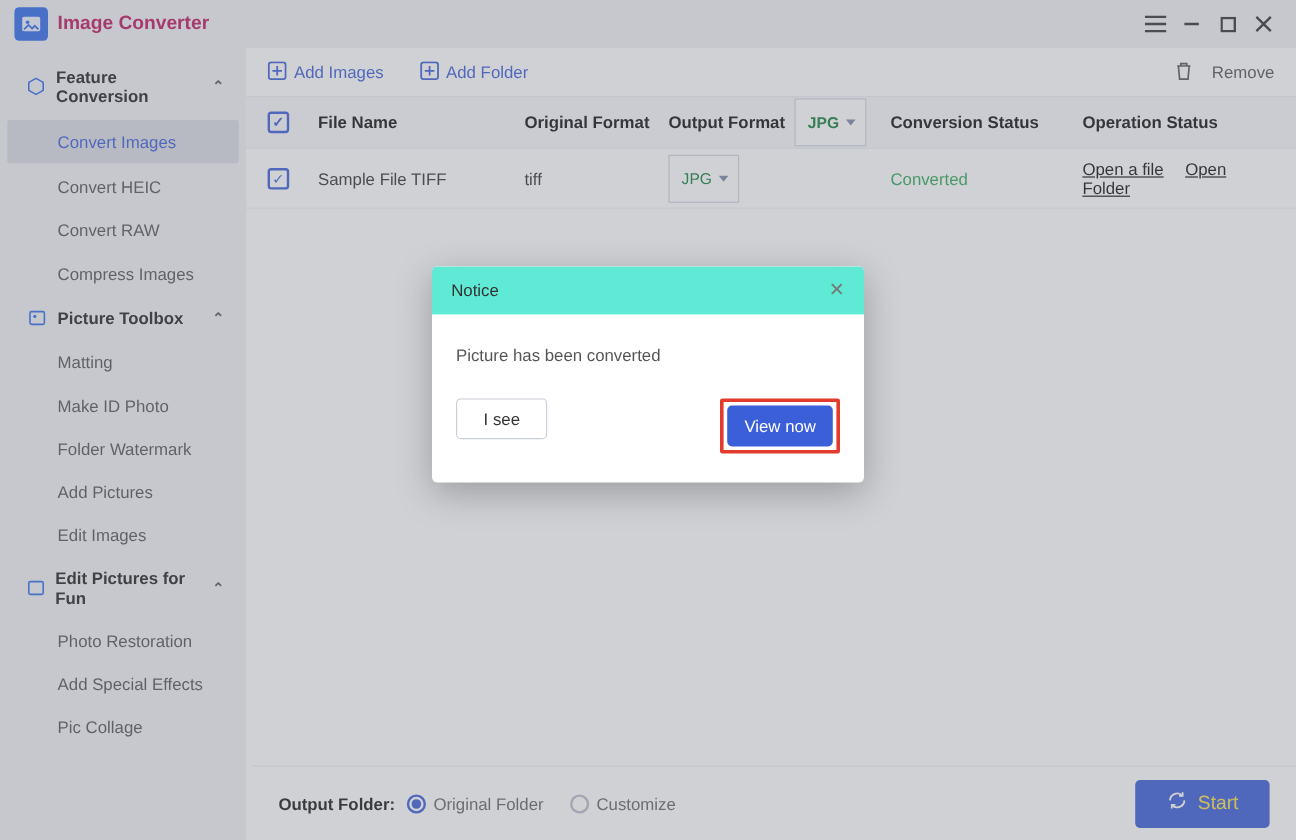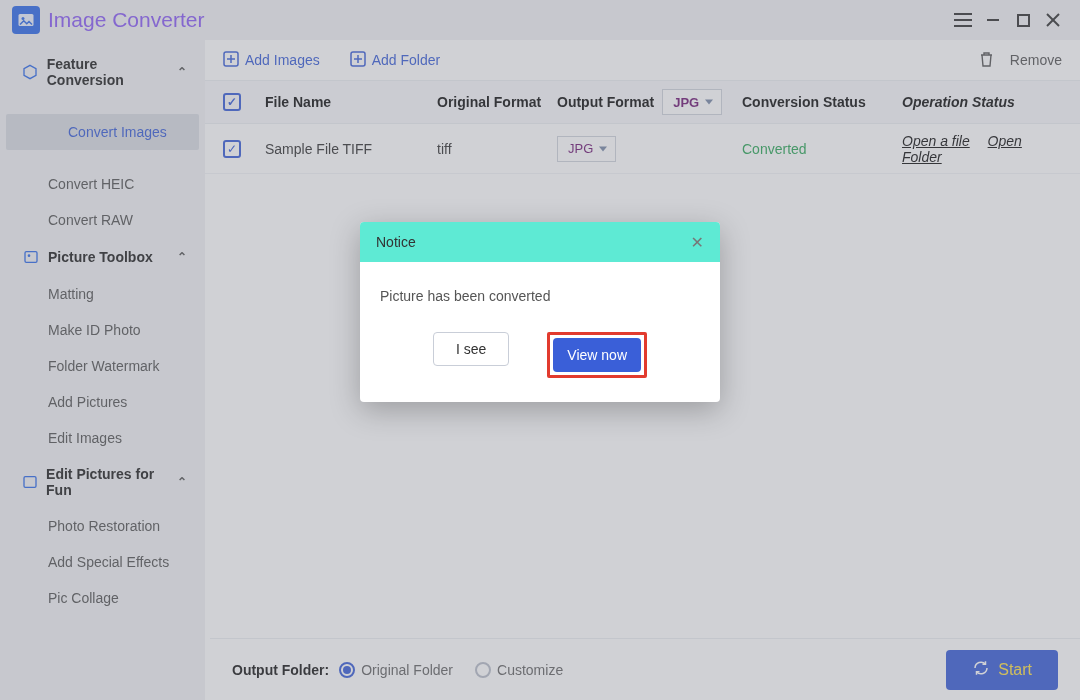--- a/index.html
+++ b/index.html
@@ -1,70 +1,70 @@
 <!DOCTYPE html>
 <html><head>
 <meta charset="utf-8">
 <style>
   * { box-sizing: border-box; margin: 0; padding: 0; font-family: -apple-system, BlinkMacSystemFont, "Segoe UI", Arial, sans-serif; }
   body { width: 1080px; height: 700px; background: #f1f2f4; overflow: hidden; position: relative; }
   
   .titlebar { height: 40px; background: #f1f2f4; display: flex; align-items: center; padding: 0 12px; }
   .titlebar .logo { width: 28px; height: 28px; background: #2f6bea; border-radius: 4px; display:flex; align-items:center; justify-content:center; margin-right: 8px;}
-  .titlebar .title { font-size: 21px; font-weight: 400; color: #8b5cf6; }
+  .titlebar .title { font-size: 16px; font-weight: 700; color: #be185d; }
   .titlebar .spacer { flex: 1; }
   .win-btn { width: 30px; height: 30px; display:flex; align-items:center; justify-content:center; color:#333; cursor:pointer; font-size: 18px;}
   
   .body { display:flex; height: calc(700px - 40px); }
   
   .sidebar { width: 205px; background: #f1f2f4; padding-top: 6px; font-size: 14px; color: #222; }
   .side-section { padding: 10px 18px 10px 22px; font-weight: 700; display:flex; align-items:center; gap:8px; cursor:pointer; }
   .side-section .chev { margin-left:auto; font-size:12px; color:#555; }
   .side-item { padding: 10px 18px 10px 48px; cursor:pointer; color:#555; }
-  .side-item.active { background: #d9dce2; color: #3a5fd8; border-radius: 2px; margin: 16px 6px; padding-left: 62px; }
+  .side-item.active { background: #d9dce2; color: #3a5fd8; border-radius: 2px; margin: 2px 6px; padding-left: 42px; }
   .side-icon { width:18px; height:18px; display:inline-flex; align-items:center; justify-content:center; color:#2f6bea;}
   
   .main { flex:1; background: #fff; display:flex; flex-direction:column; position:relative;}
   
   .toolbar { height: 40px; display:flex; align-items:center; padding: 0 18px; gap: 30px;}
   .tool-btn { display:flex; align-items:center; gap:6px; color:#3a5fd8; font-size:14px; cursor:pointer;}
   .tool-spacer { flex:1; }
   .remove-btn { display:flex; align-items:center; gap:16px; color:#555; font-size:14px; cursor:pointer;}
   
   .table-head { height: 44px; background:#f7f8fa; display:flex; align-items:center; padding: 0 18px; font-size:14px; color:#111; font-weight:600; border-top:1px solid #eceef2; border-bottom:1px solid #eceef2;}
   .col-check { width: 42px; display:flex; align-items:center;}
   .col-name { width: 140px; }
   .col-orig { width: 120px; margin-left: 32px; }
   .col-out  { width: 185px; display:flex; align-items:center; gap:8px;}
   .col-stat { width: 160px; }
-  .col-op   { flex: 1; font-style: italic; }
+  .col-op   { flex: 1; }
   
   .row { height: 50px; display:flex; align-items:center; padding: 0 18px; font-size:14px; color:#333; border-bottom:1px solid #f2f3f6;}
   .checkbox { width:18px; height:18px; border:2px solid #3a5fd8; border-radius:3px; display:flex; align-items:center; justify-content:center; color:#3a5fd8; font-size:12px; cursor:pointer;}
-  .select { height:26px; border:1px solid #d0d4dc; border-radius:0; background:#fff; padding: 0 22px 0 10px; font-size:13px; color:#701a75; display:flex; align-items:center; position:relative; cursor:pointer;}
+  .select { height:40px; border:1px solid #d0d4dc; border-radius:0; background:#fff; padding: 0 22px 0 10px; font-size:13px; color:#15803d; display:flex; align-items:center; position:relative; cursor:pointer;}
   .select::after { content:""; position:absolute; right:8px; top:50%; width:0;height:0; border-left:4px solid transparent; border-right:4px solid transparent; border-top:5px solid #7a8aa8; transform:translateY(-50%);}
   .converted { color:#2fa85a; }
   .oplink { color:#111; text-decoration:underline; cursor:pointer; margin-right:14px;}
   
   .footer { position:absolute; left:5px; right:0; bottom:0; height:62px; display:flex; align-items:center; padding:0 22px; border-top:1px solid #eceef2; background:#fff;}
   .footer-label { font-size:14px; font-weight:700; color:#1a1a1a; margin-right:10px;}
   .radio { width:16px; height:16px; border-radius:50%; border:2px solid #3a5fd8; display:inline-flex; align-items:center; justify-content:center; margin-right:6px; cursor:pointer; vertical-align:middle;}
   .radio.checked::after { content:""; width:8px; height:8px; background:#3a5fd8; border-radius:50%; }
   .radio.unchecked { border-color:#b8bec9; }
   .radio-label { font-size:14px; color:#666; margin-right:22px; vertical-align:middle;}
   .footer-spacer { flex:1; }
   .start-btn { background:#3a5fd8; color:#fde047; border:none; border-radius:4px; height:40px; padding:0 26px; font-size:16px; display:flex; align-items:center; gap:8px; cursor:pointer;}
   
   
   .overlay { position:absolute; inset:0; background:rgba(120,124,134,0.35); display:flex; align-items:flex-start; justify-content:center; padding-top:222px;}
   .modal { width:360px; background:#fff; border-radius:4px; box-shadow:0 8px 30px rgba(0,0,0,0.25); overflow:hidden;}
   .modal-head { height:40px; background:#5eead4; display:flex; align-items:center; padding:16px 16px; font-size:14px; color:#333;}
   .modal-close { margin-left:auto; cursor:pointer; color:#777; font-size:16px;}
   .modal-body { padding: 26px 20px 10px; font-size:14px; color:#555;}
-  .modal-actions { display:flex; justify-content:center; gap:18px; padding: 18px 20px 24px;}
+  .modal-actions { display:flex; justify-content:space-between; gap:18px; padding: 18px 20px 24px;}
   .btn-secondary { height:34px; padding:0 22px; border:1px solid #c9ced8; background:#fff; border-radius:4px; color:#333; font-size:14px; cursor:pointer;}
   .btn-primary { height:34px; padding:0 14px; border:none; background:#3a5fd8; color:#fff; border-radius:4px; font-size:14px; cursor:pointer;}
   .highlight-box { border:3px solid #e23b2e; padding:3px; border-radius:2px;margin-left:20px;}
 </style>
 </head>
 <body>
 
 <div class="titlebar">
   <div class="logo">
     <svg width="18" height="18" viewBox="0 0 24 24" fill="none">
@@ -109,20 +109,21 @@
           <svg width="16" height="16" viewBox="0 0 24 24">
             <polygon points="12,2 21,7 21,17 12,22 3,17 3,7" fill="none" stroke="#2f6bea" stroke-width="2"></polygon>
           </svg>
         </span>
       <span>Feature Conversion</span>
       <span class="chev">⌃</span>
     </div>
     <div class="side-item active"><span>Convert Images</span></div>
     <div class="side-item"><span>Convert HEIC</span></div>
     <div class="side-item"><span>Convert RAW</span></div>
+    <div class="side-item"><span>Compress Images</span></div>
 
     <div class="side-section">
       <span class="side-icon">
           <svg width="16" height="16" viewBox="0 0 24 24">
             <rect x="3" y="4" width="18" height="16" rx="2" fill="none" stroke="#2f6bea" stroke-width="2"></rect>
             <circle cx="9" cy="10" r="2" fill="#2f6bea"></circle>
           </svg>
         </span>
       <span>Picture Toolbox</span>
       <span class="chev">⌃</span>

